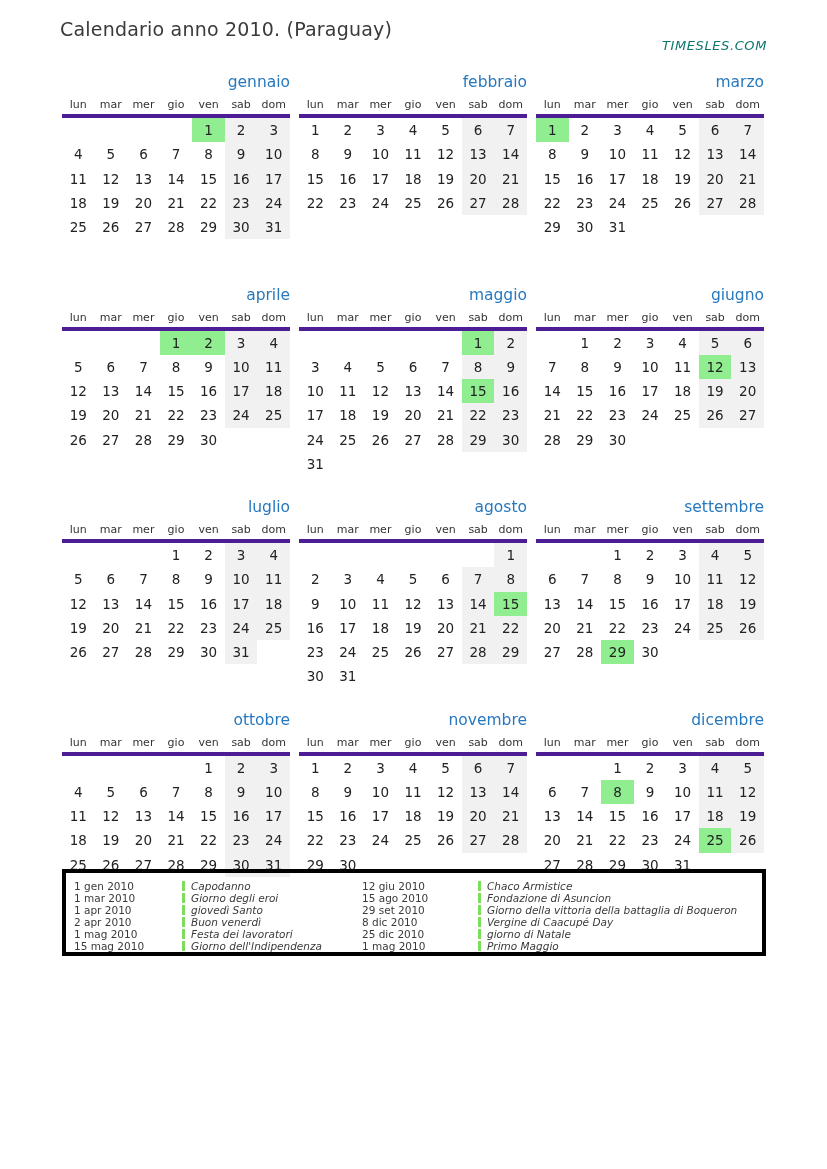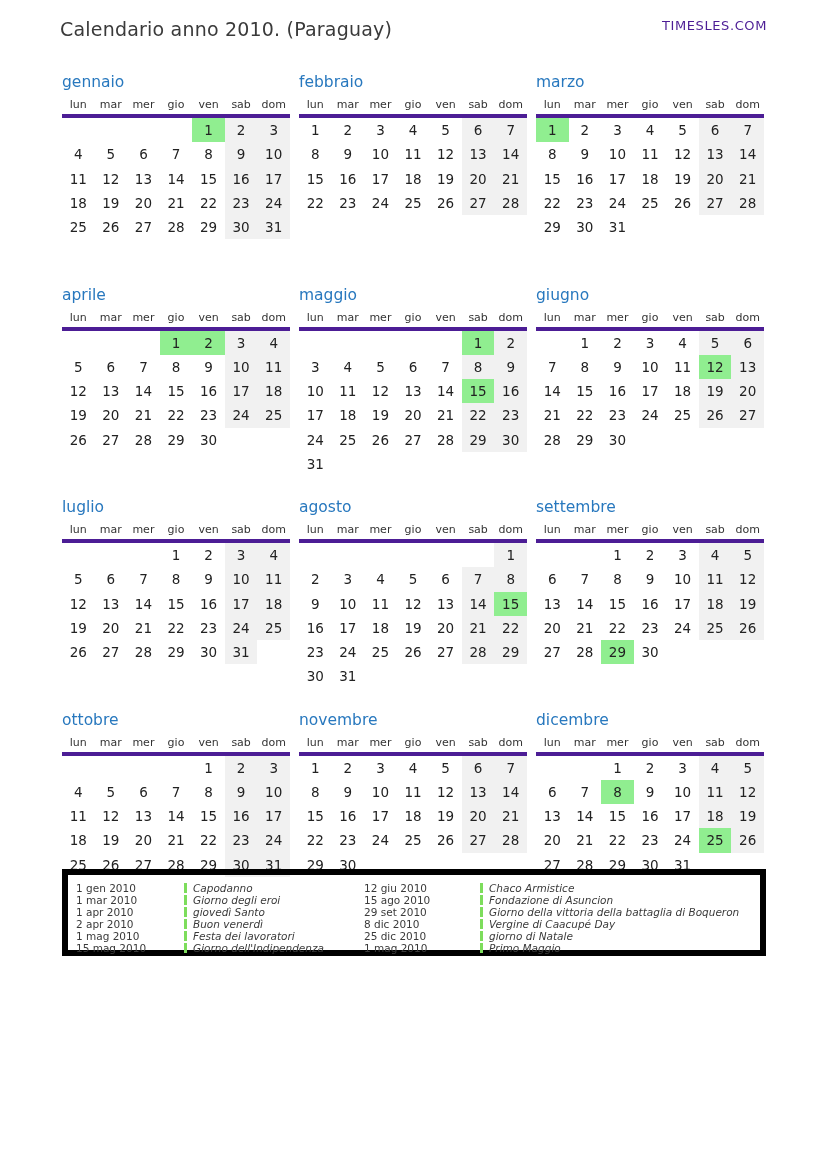--- a/index.html
+++ b/index.html
@@ -3,42 +3,42 @@
 <meta charset="utf-8">
 <style>
   * { margin:0; padding:0; box-sizing:border-box; }
   html,body { width:827px; height:1169px; background:#ffffff;
     font-family:"DejaVu Sans", "Liberation Sans", sans-serif; }
   body { position:relative; overflow:hidden; }
 
   .page-header { position:absolute; left:60px; top:18px; width:707px;
     display:flex; justify-content:space-between; align-items:flex-start;gap:32px; }
   .page-title { font-size:19px; color:#3a3a3a; letter-spacing:0.2px; }
-  .site-link { font-size:13px; color:#4c1d95; text-decoration:none;
-    letter-spacing:0.6px; margin-top:0; }
+  .site-link { font-size:13px; color:#0f766e; text-decoration:none;
+    letter-spacing:0.6px; margin-top:20px;font-style:italic; }
 
   .months { position:absolute; left:62px; top:70px;
     display:grid; grid-template-columns:repeat(3,228px); column-gap:9px;
     grid-auto-rows:212.5px; }
 
   .month { width:228px; }
-  .month-title { text-align:left; color:#2878be; font-size:15.5px;
+  .month-title { text-align:right; color:#2878be; font-size:15.5px;
     height:26px; line-height:24px; margin-bottom:2px; }
   .weekday-row { display:grid; grid-template-columns:repeat(7,1fr);
     border-bottom:4px solid #4c1d95; padding-bottom:3px; }
   .wd { text-align:center; font-size:11px; color:#333333; }
   .day-grid { display:grid; grid-template-columns:repeat(7,1fr);
     grid-auto-rows:24.3px; }
   .cell { text-align:center; font-size:13.5px; color:#222222;
     line-height:24.3px; }
   .cell.weekend { background:#f1f1f1; }
   .cell.holiday { background:#90ee90; }
 
   .legend-box { position:absolute; left:62px; top:869px; width:704px;
-    height:87px; border:6px solid #000000; padding:7px 6px 6px 8px;
+    height:87px; border:4px solid #000000; padding:7px 6px 6px 8px;
     display:flex; }
   .legend-col { display:flex; flex-direction:column; }
   .legend-col.col0 { width:288px; }
   .legend-col.col1 { flex:1; }
   .legend-entry { display:flex; align-items:center; height:12.4px; }
   .legend-date { font-size:10.5px; color:#3a3a3a; flex:0 0 auto; }
   .col0 .legend-date { width:108px; }
   .col1 .legend-date { width:116px; }
   .legend-marker { width:3px; height:10px; background:#7ddd5c;
     margin-right:6px; flex:0 0 auto; }

